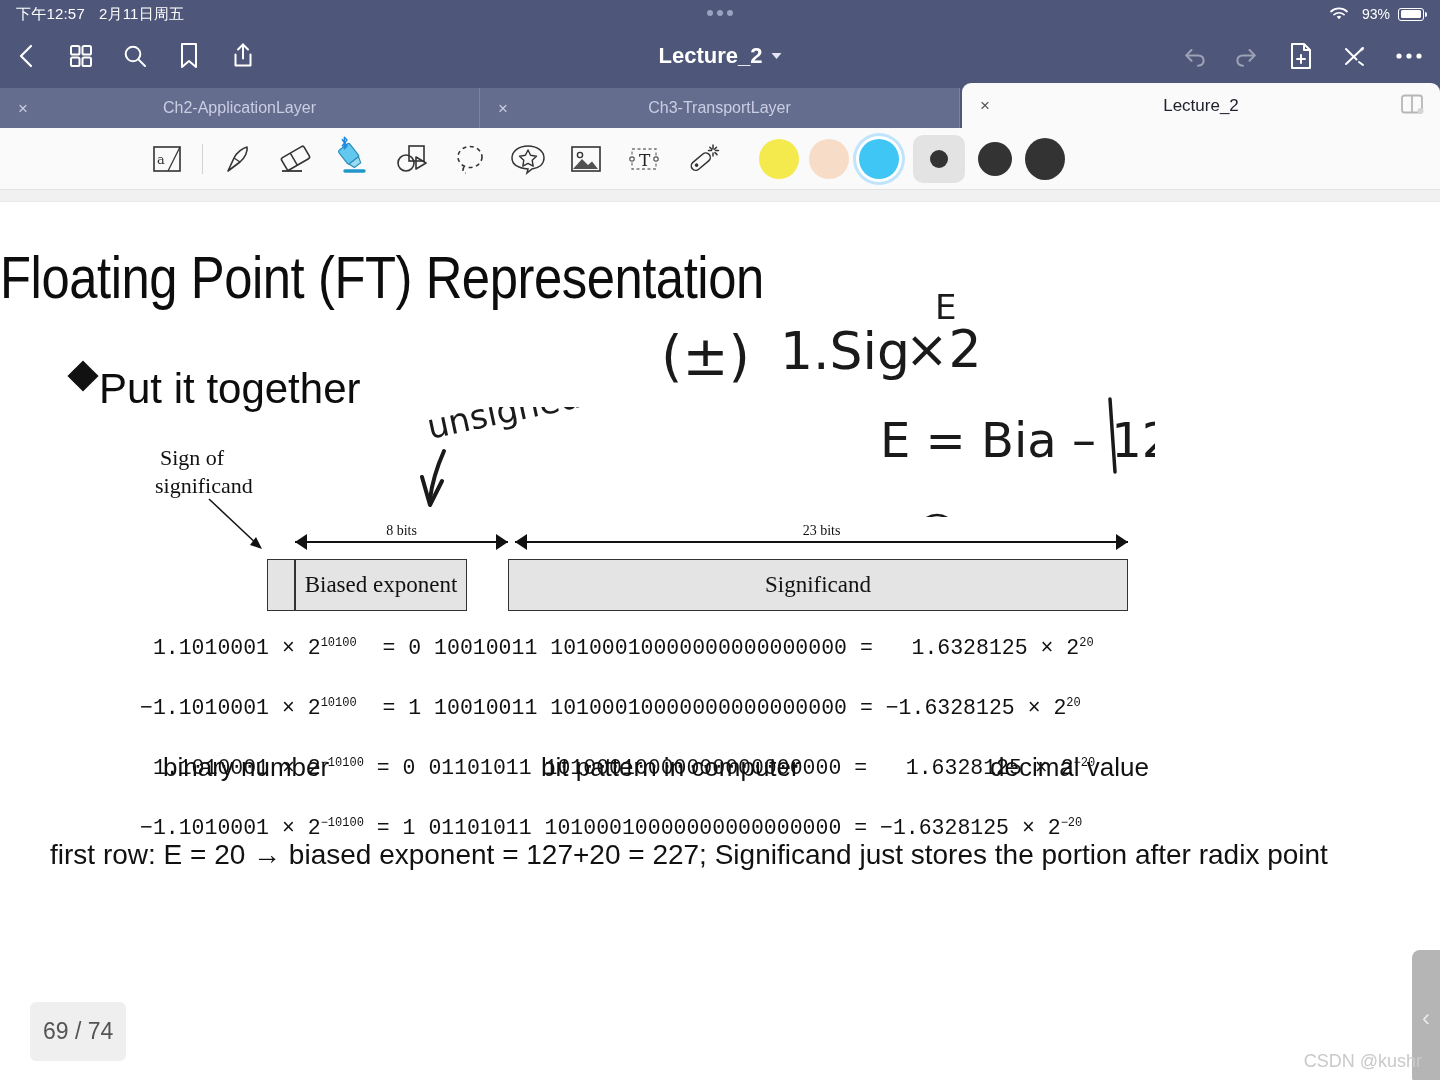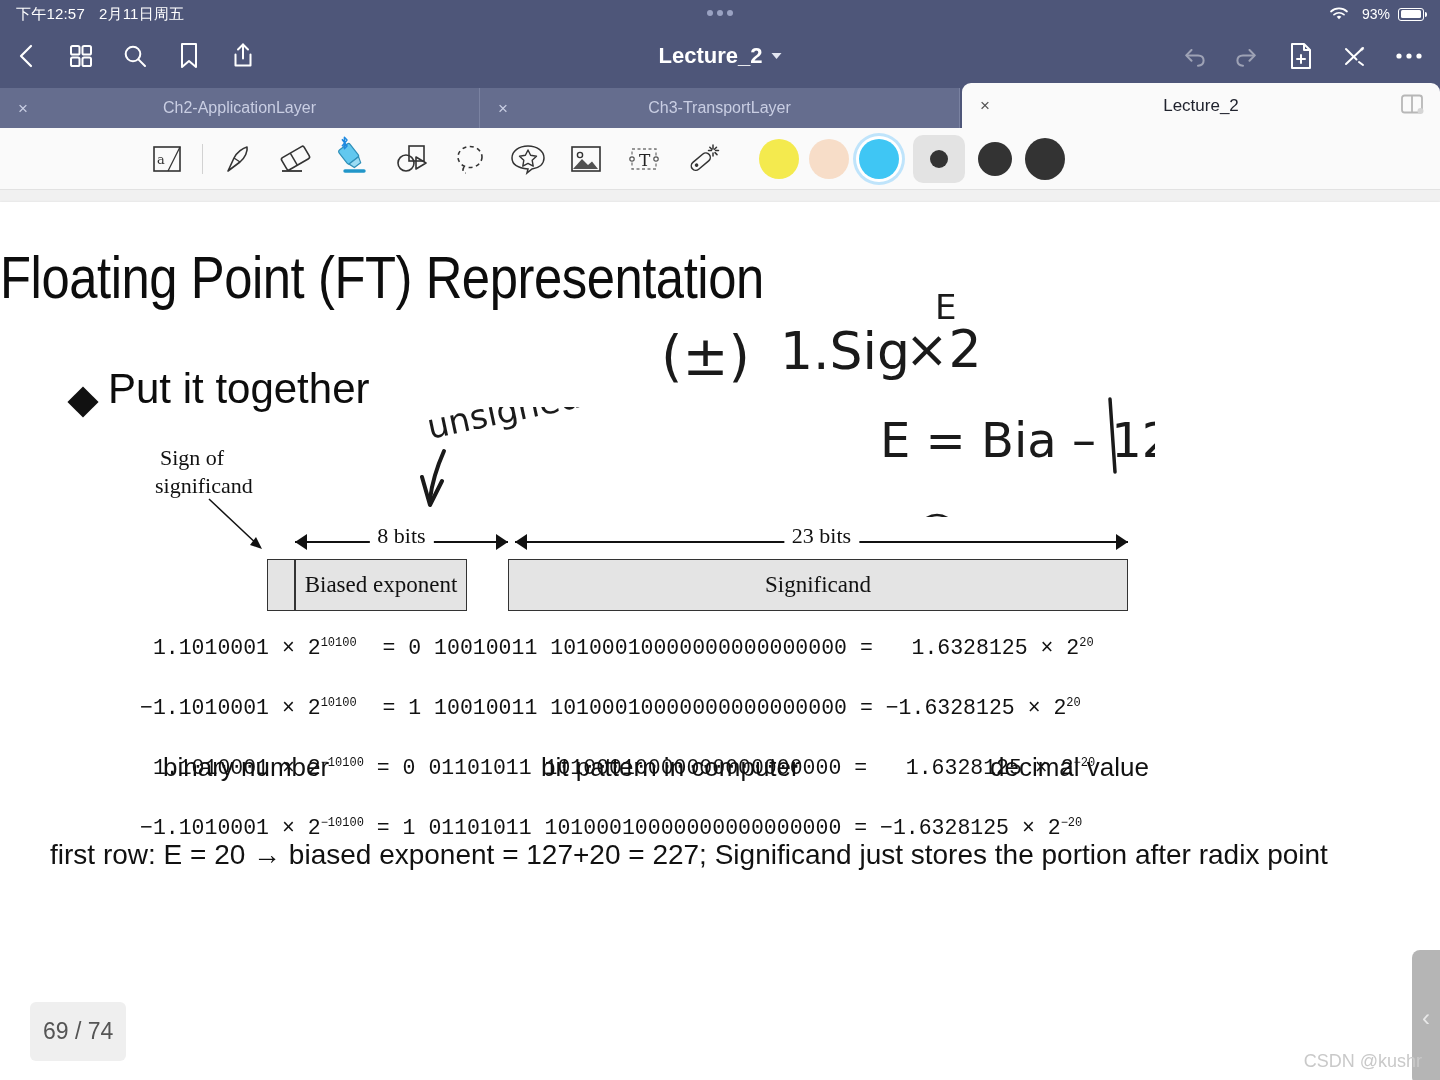--- a/index.html
+++ b/index.html
@@ -99,37 +99,37 @@
     position: absolute; top: 12px; left: 0; width: 1440px; height: 1010px;
     background: #fff; box-shadow: 0 1px 3px rgba(0,0,0,.18);
   }
   .slide-title {
     position: absolute; left: 0px; top: 42px; width: 900px;
     font-size: 59px; color: #0d0d0d; white-space: nowrap;
     font-family: "Liberation Sans Narrow", "Liberation Sans", sans-serif;
     transform: scaleX(.86); transform-origin: left center; letter-spacing: -.5px;
   }
   .bullet {
-    position: absolute; left: 72px; top: 163px; display: flex; align-items: flex-end; gap: 14px;
+    position: absolute; left: 72px; top: 163px; display: flex; align-items: flex-start; gap: 5px;
     font-size: 42px; color: #0d0d0d;
     font-family: "Liberation Sans Narrow", "Liberation Sans", sans-serif;
   }
   .diamond { width: 22px; height: 22px; background: #111; transform: rotate(45deg); }
 
   
   .fig { position: absolute; left: 155px; top: 235px; width: 990px; height: 160px; }
   .fig-cap { position: absolute; font-family: "Liberation Serif", serif; font-size: 22px; color: #111; }
   .fld { position: absolute; top: 122px; height: 52px; background: #e4e4e4;
          border: 1.6px solid #333; display: flex; align-items: center; justify-content: center;
          font-family: "Liberation Serif", serif; font-size: 23px; color: #111; }
   .arrowrow { position: absolute; top: 97px; height: 2px; }
   .arrowrow .line { position: absolute; top: 7px; left: 0; right: 0; height: 1.6px; background: #111; }
   .arrowrow .lbl { position: absolute; left: 50%; top: -11px; transform: translateX(-50%);
                    background: #fff; padding: 0 8px;
-                   font-family: "Liberation Serif", serif; font-size: 22px; color: #111; }
+                   font-family: "Liberation Serif", serif; font-size: 14px; color: #111; }
   .ah { position: absolute; top: 0; width: 0; height: 0;
         border-top: 8px solid transparent; border-bottom: 8px solid transparent; }
   .ah.l { left: 0; border-right: 12px solid #111; }
   .ah.r { right: 0; border-left: 12px solid #111; }
 
   
   .nums { position: absolute; left: 140px; top: 400px;
           font-family: "Liberation Mono", "DejaVu Sans Mono", monospace;
           font-size: 21.5px; color: #111; line-height: 27.5px; white-space: pre; }
   .nums sup { font-size: 12px; vertical-align: super; }

